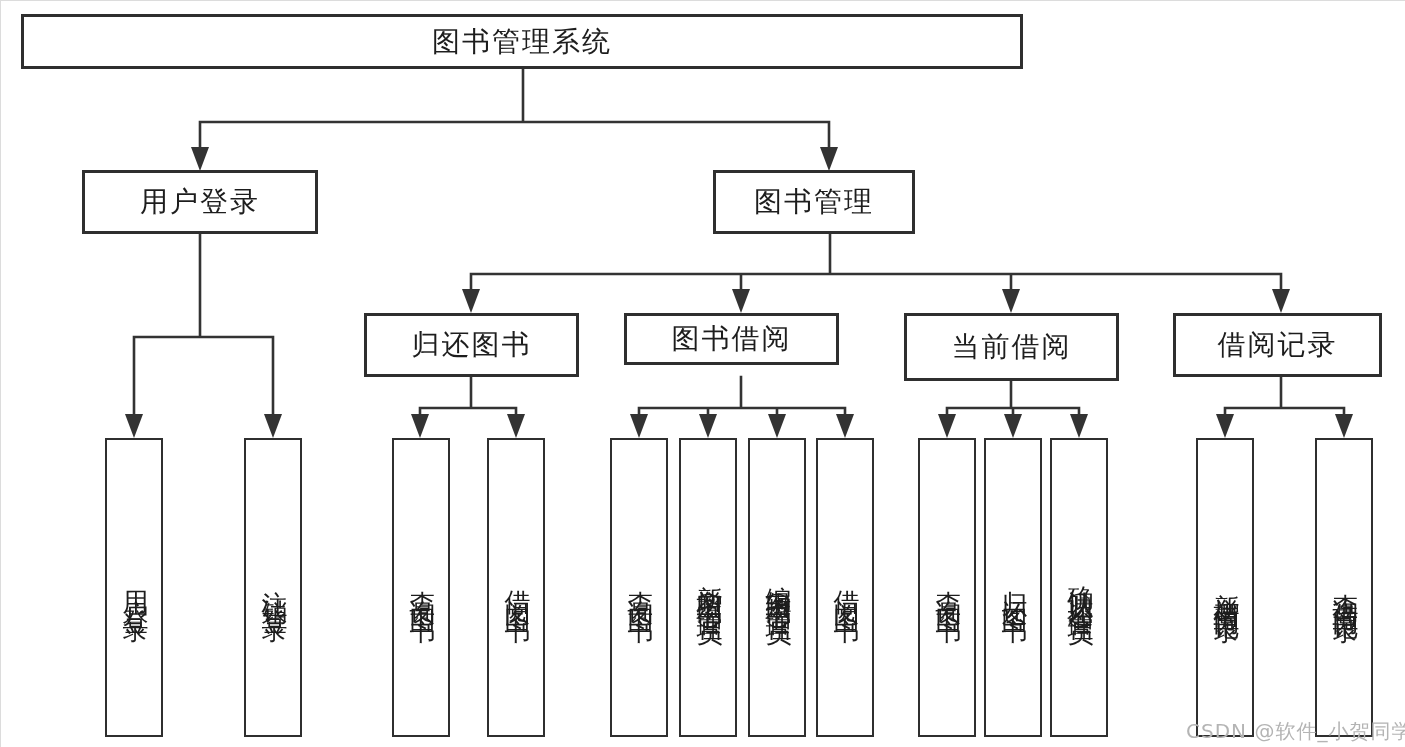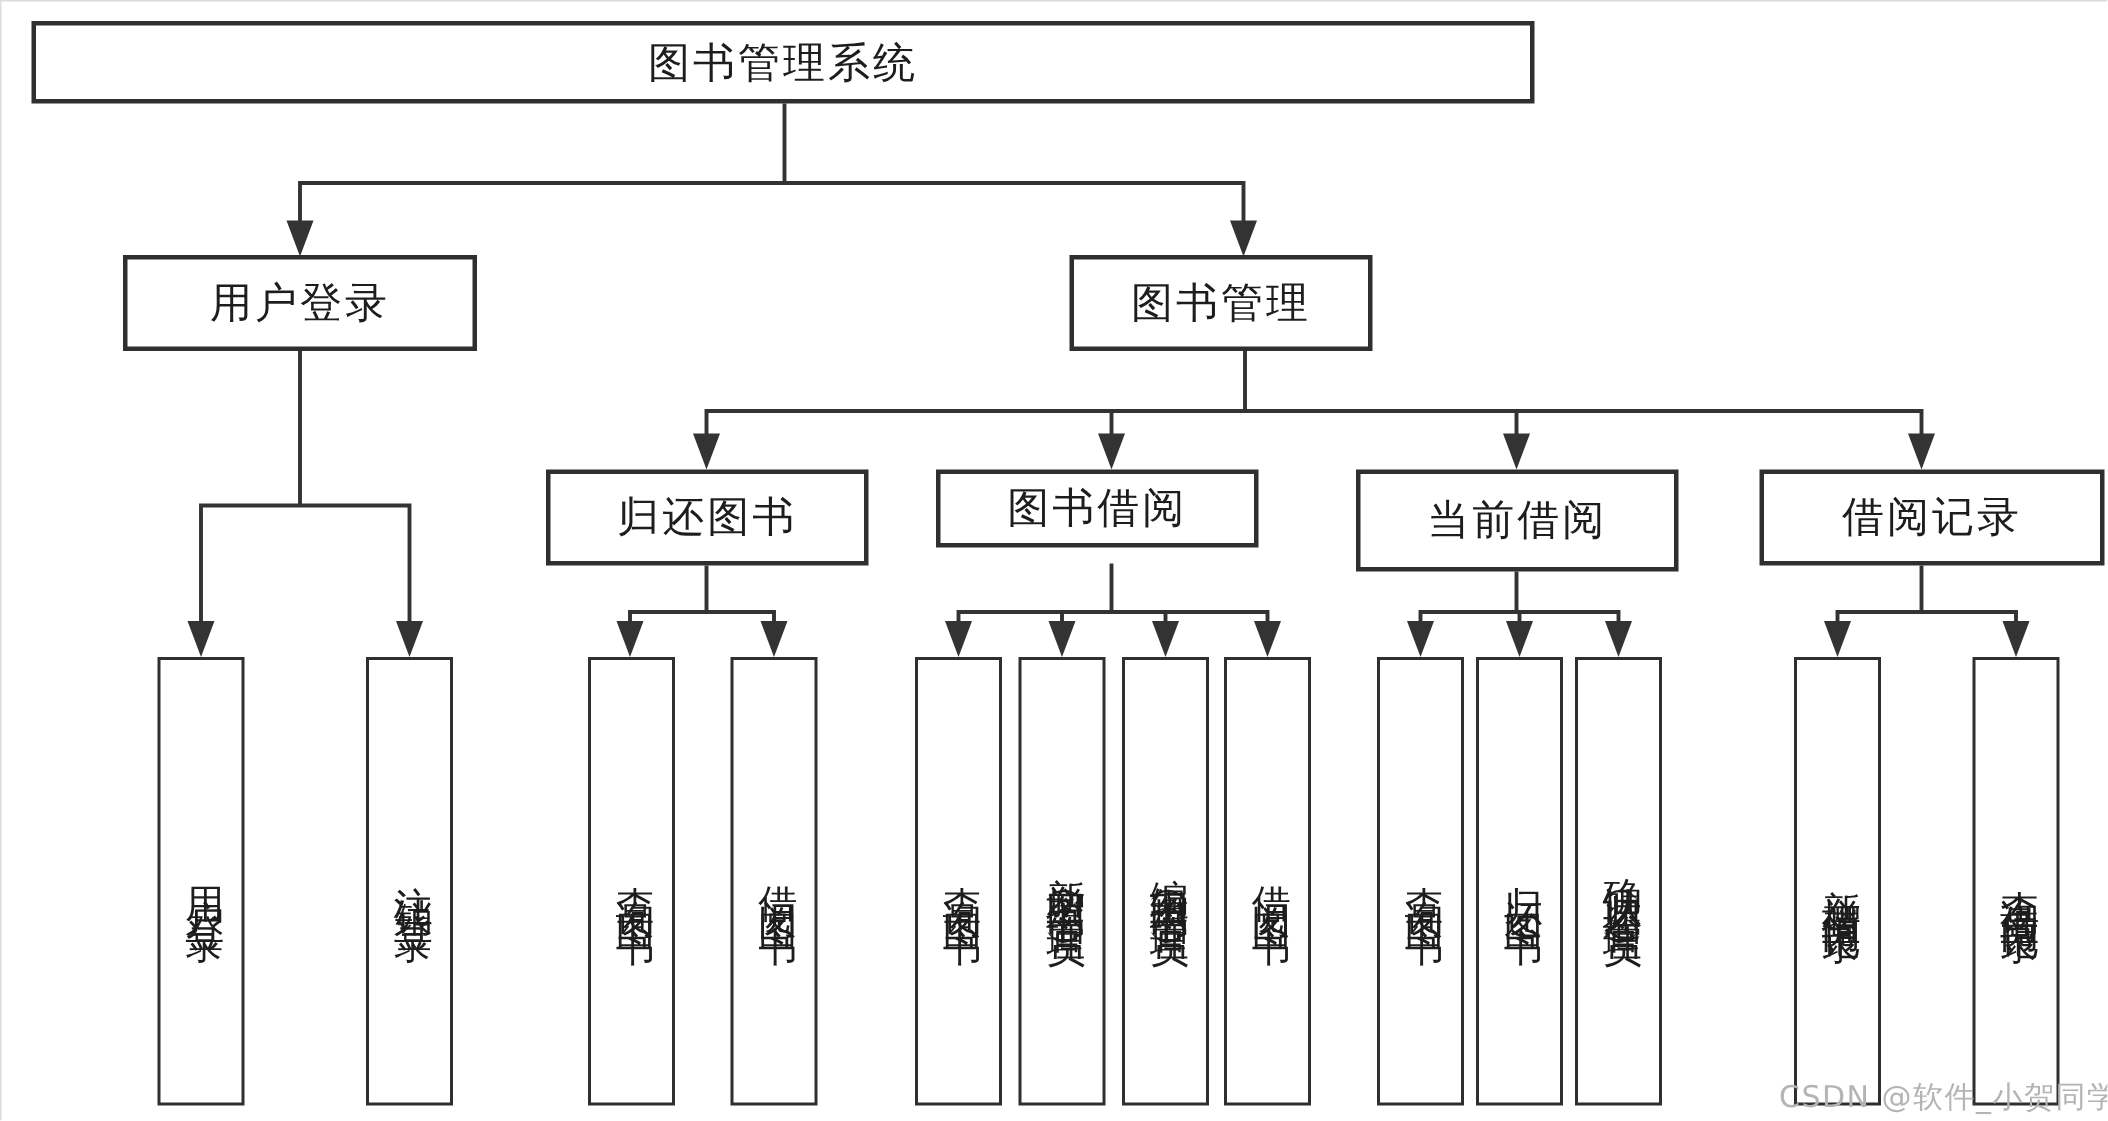--- a/index.html
+++ b/index.html
@@ -85,21 +85,21 @@
   </svg>
 
   <div class="box" style="left:20px;top:13px;width:1002px;height:55px">图书管理系统</div>
 
   <div class="box" style="left:81px;top:169px;width:236px;height:64px">用户登录</div>
   <div class="box" style="left:712px;top:169px;width:202px;height:64px">图书管理</div>
 
   <div class="box" style="left:363px;top:312px;width:215px;height:64px">归还图书</div>
   <div class="box" style="left:623px;top:312px;width:215px;height:52px">图书借阅</div>
   <div class="box" style="left:903px;top:312px;width:215px;height:68px">当前借阅</div>
-  <div class="box" style="left:1172px;top:312px;width:230px;height:64px">借阅记录</div>
+  <div class="box" style="left:1172px;top:312px;width:209px;height:64px">借阅记录</div>
 
   <div class="vbox" style="left: 104px; letter-spacing: 9px;">用户登录</div>
   <div class="vbox" style="left: 243px; letter-spacing: 9px;">注销登录</div>
 
   <div class="vbox" style="left: 391px; letter-spacing: 9px;">查询图书</div>
   <div class="vbox" style="left: 486px; letter-spacing: 9px;">借阅图书</div>
 
   <div class="vbox" style="left: 609px; letter-spacing: 9px;">查询图书</div>
   <div class="vbox" style="left: 678px; letter-spacing: 5px;">新增图书（管理员）</div>
   <div class="vbox" style="left: 747px; letter-spacing: 5px;">编辑图书（管理员）</div>

